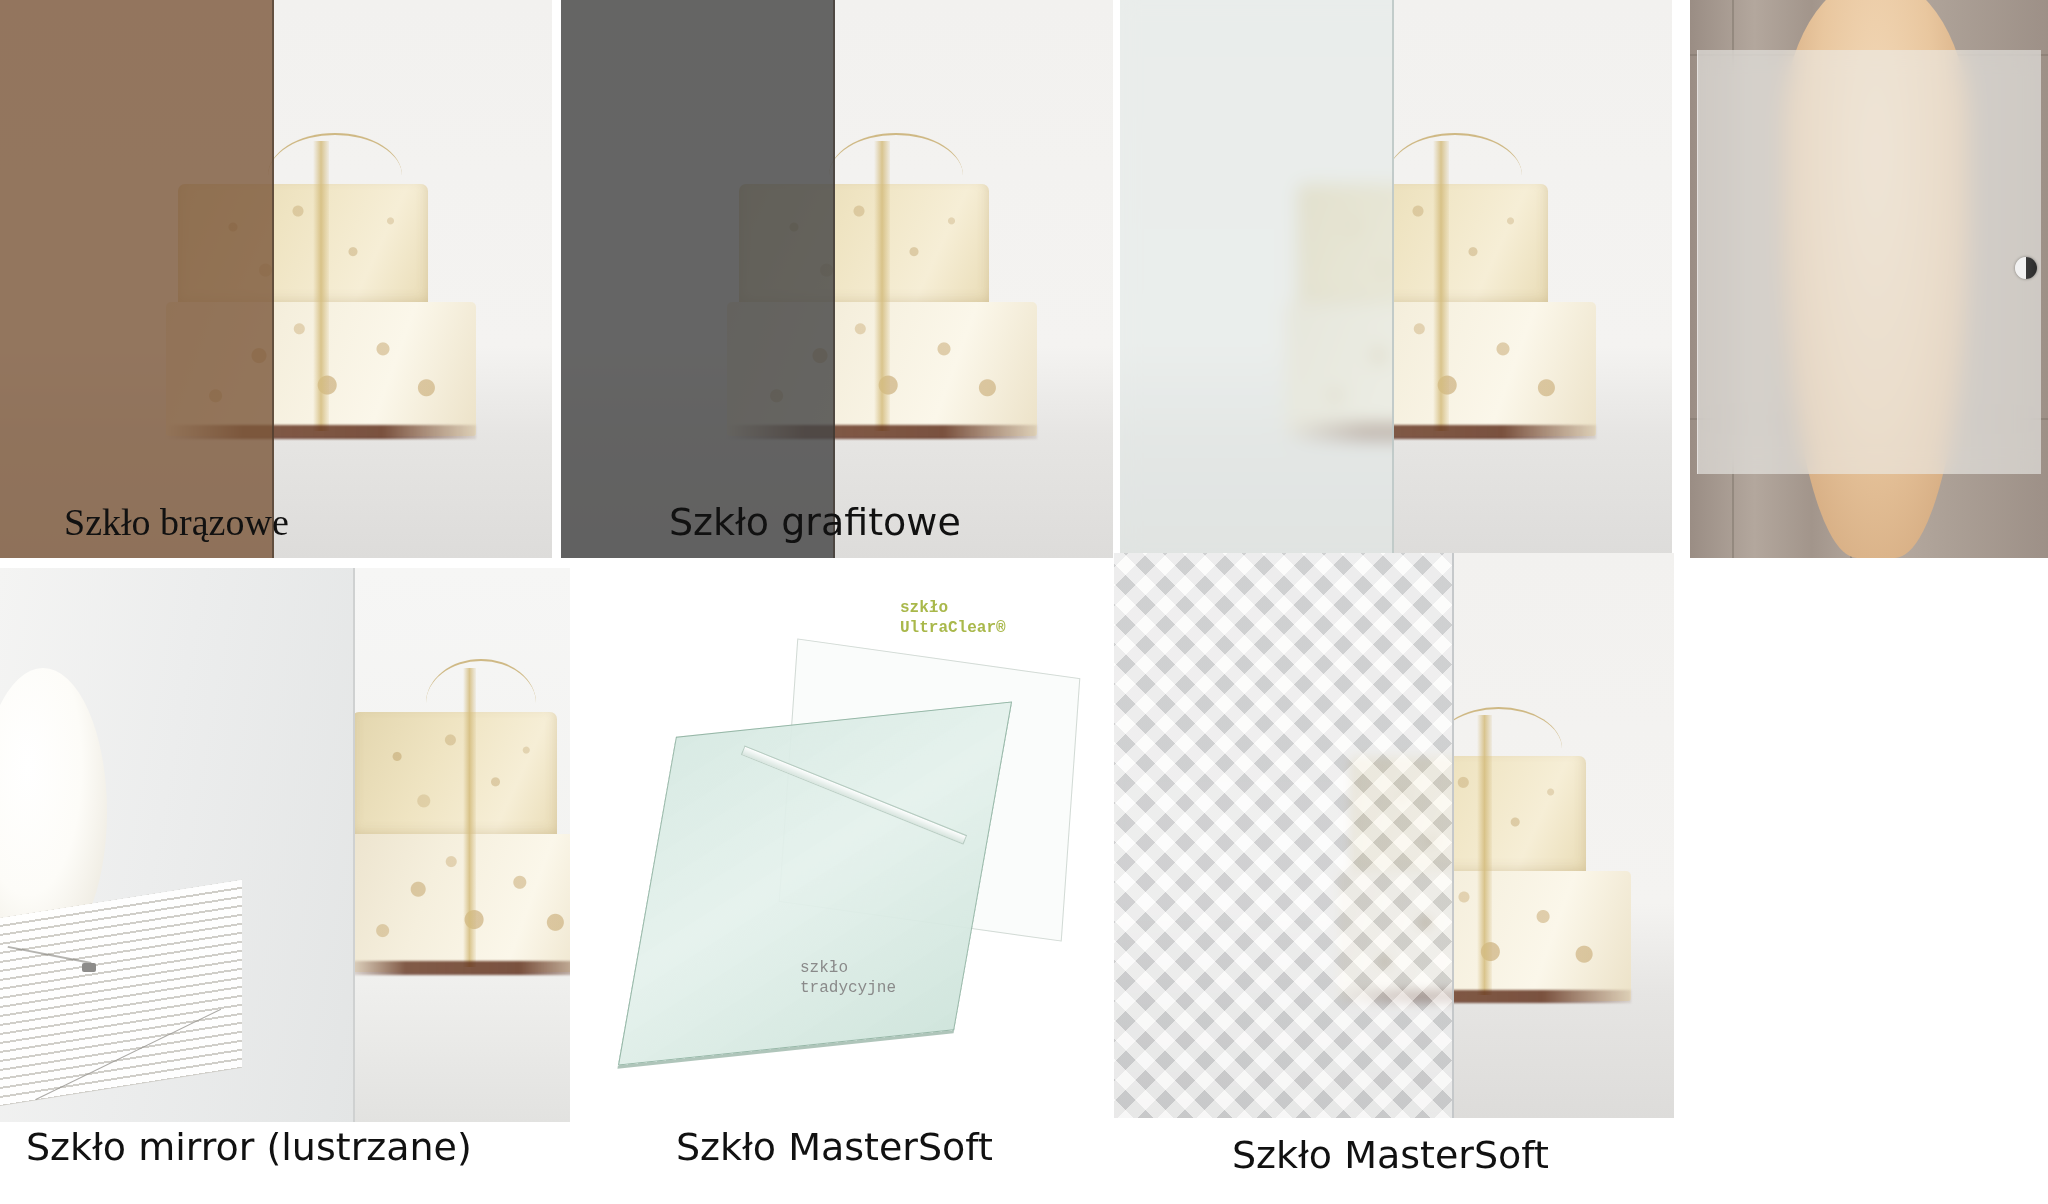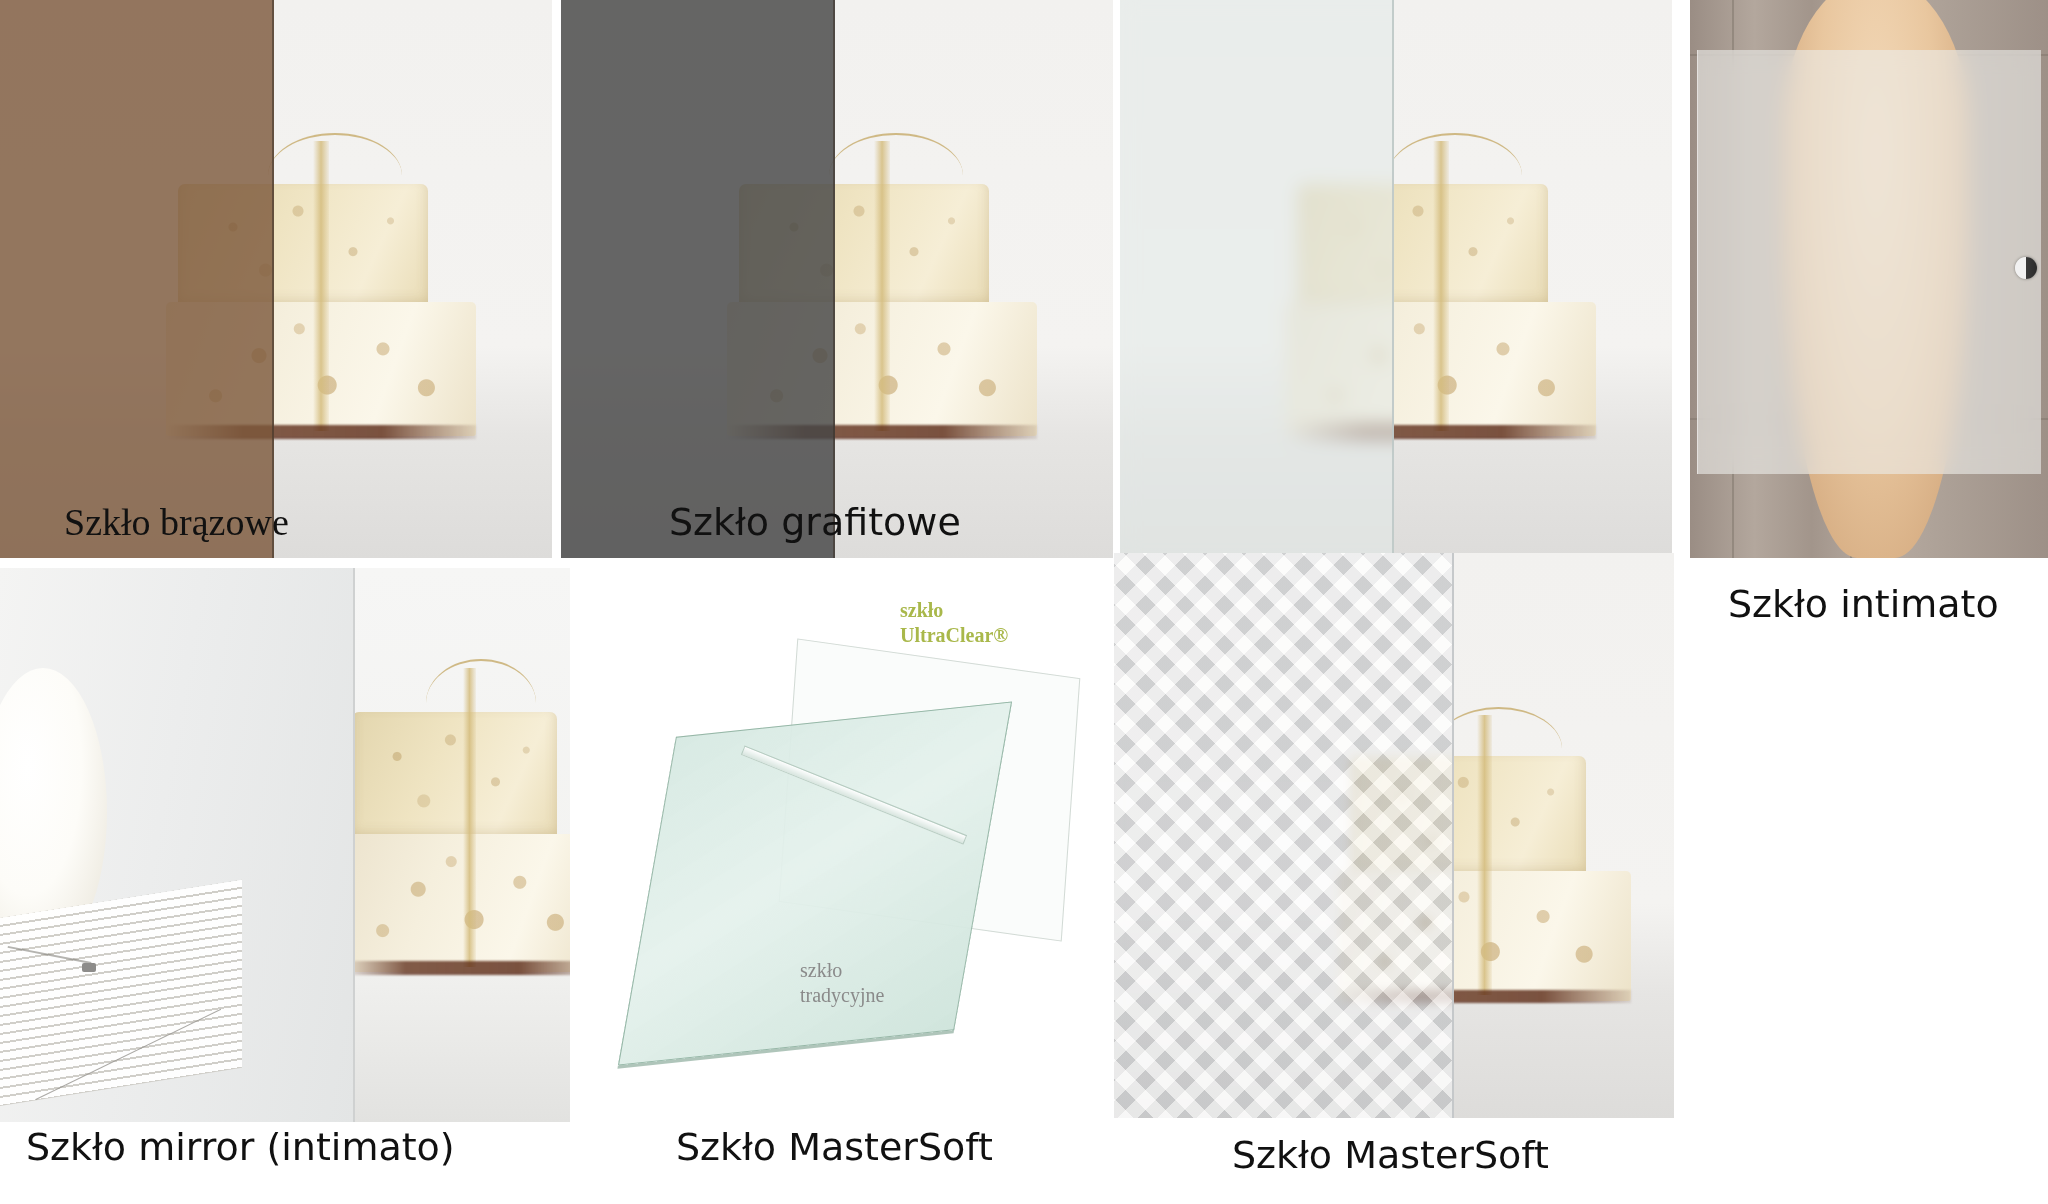--- a/index.html
+++ b/index.html
@@ -144,22 +144,22 @@
     transform: rotate(-6deg) skewX(-16deg);
   }
   .plate-edge-strip {
     position: absolute; left: 30%; top: 40%; width: 44%; height: 10px;
     background: linear-gradient(to bottom, rgba(255,255,255,.95), rgba(215,228,222,.9));
     border: 1px solid rgba(170,195,183,.8);
     transform: rotate(22deg);
   }
   .uc-caption {
     position: absolute;
-    font-family: Liberation Serif, serif;
-    font-size: 20px; line-height: 1.25; white-space: pre-line;
+    font-family: Liberation Mono, monospace;
+    font-size: 16px; line-height: 1.25; white-space: pre-line;
   }
 
   
   .intimato-bg {
     position: absolute; inset: 0;
     background:
       linear-gradient(to right, #9a8d84 0%, #b3a79d 18%, #a2958b 34%, #b8aca2 52%, #aca096 72%, #9d9087 100%);
   }
   .tilegrout-v { position: absolute; top:0; bottom:0; width:2px; background: rgba(120,110,100,.45); }
   .tilegrout-h { position: absolute; left:0; right:0; height:2px; background: rgba(120,110,100,.40); }
@@ -271,21 +271,20 @@
         <div class="tilegrout-v" style="left:160px;"></div>
         <div class="tilegrout-h" style="top:54px;"></div>
         <div class="tilegrout-h" style="top:418px;"></div>
       </div>
       <div class="shoulder"></div>
       <div class="body-fig"></div>
       <div class="frost-pane"></div>
       <div class="handle"></div>
     </div>
   </div>
-  <div class="caption" style="left:1728px; top:585px;">Szkło intimato</div>
 
   <div class="tile" style="left:0px; top:568px; width:570px; height:554px;">
     <div class="photo">
       <div class="scene" style="background:linear-gradient(to bottom,#f6f6f5 0%,#f2f2f0 70%,#e2e2e0 100%);">
         <div class="soap-wrap" style="left:60%; top:26%; width:46%; height:50%;">
           <div class="raffia-bow"></div>
           <div class="soap-top"></div>
           <div class="soap-bot"></div>
           <div class="raffia"></div>
           <div class="soap-shadow"></div>
@@ -294,21 +293,21 @@
       <div class="pane pane-mirror" style="width:355px;">
         <div class="lamp"></div>
         <div class="slats"></div>
         <div class="slat-diag"></div>
         <div class="cord"></div>
         <div class="cord-plug"></div>
         <div class="pane-edge" style="background:rgba(205,208,208,.95);"></div>
       </div>
     </div>
   </div>
-  <div class="caption" style="left:26px; top:1128px;">Szkło mirror (intimato)</div>
+  <div class="caption" style="left:26px; top:1128px;">Szkło mirror (lustrzane)</div>
 
   <div class="tile" style="left:570px; top:568px; width:545px; height:554px;">
     <div class="photo">
       <div class="uc-bg"></div>
       <div class="plate-clear"></div>
       <div class="plate-green"></div>
       <div class="plate-edge-strip"></div>
       <div class="uc-caption" style="left:330px; top:30px; color:#a9b84b; font-weight:bold;">szkło
 UltraClear®</div>
       <div class="uc-caption" style="left:230px; top:390px; color:#8a8a8a;">szkło

